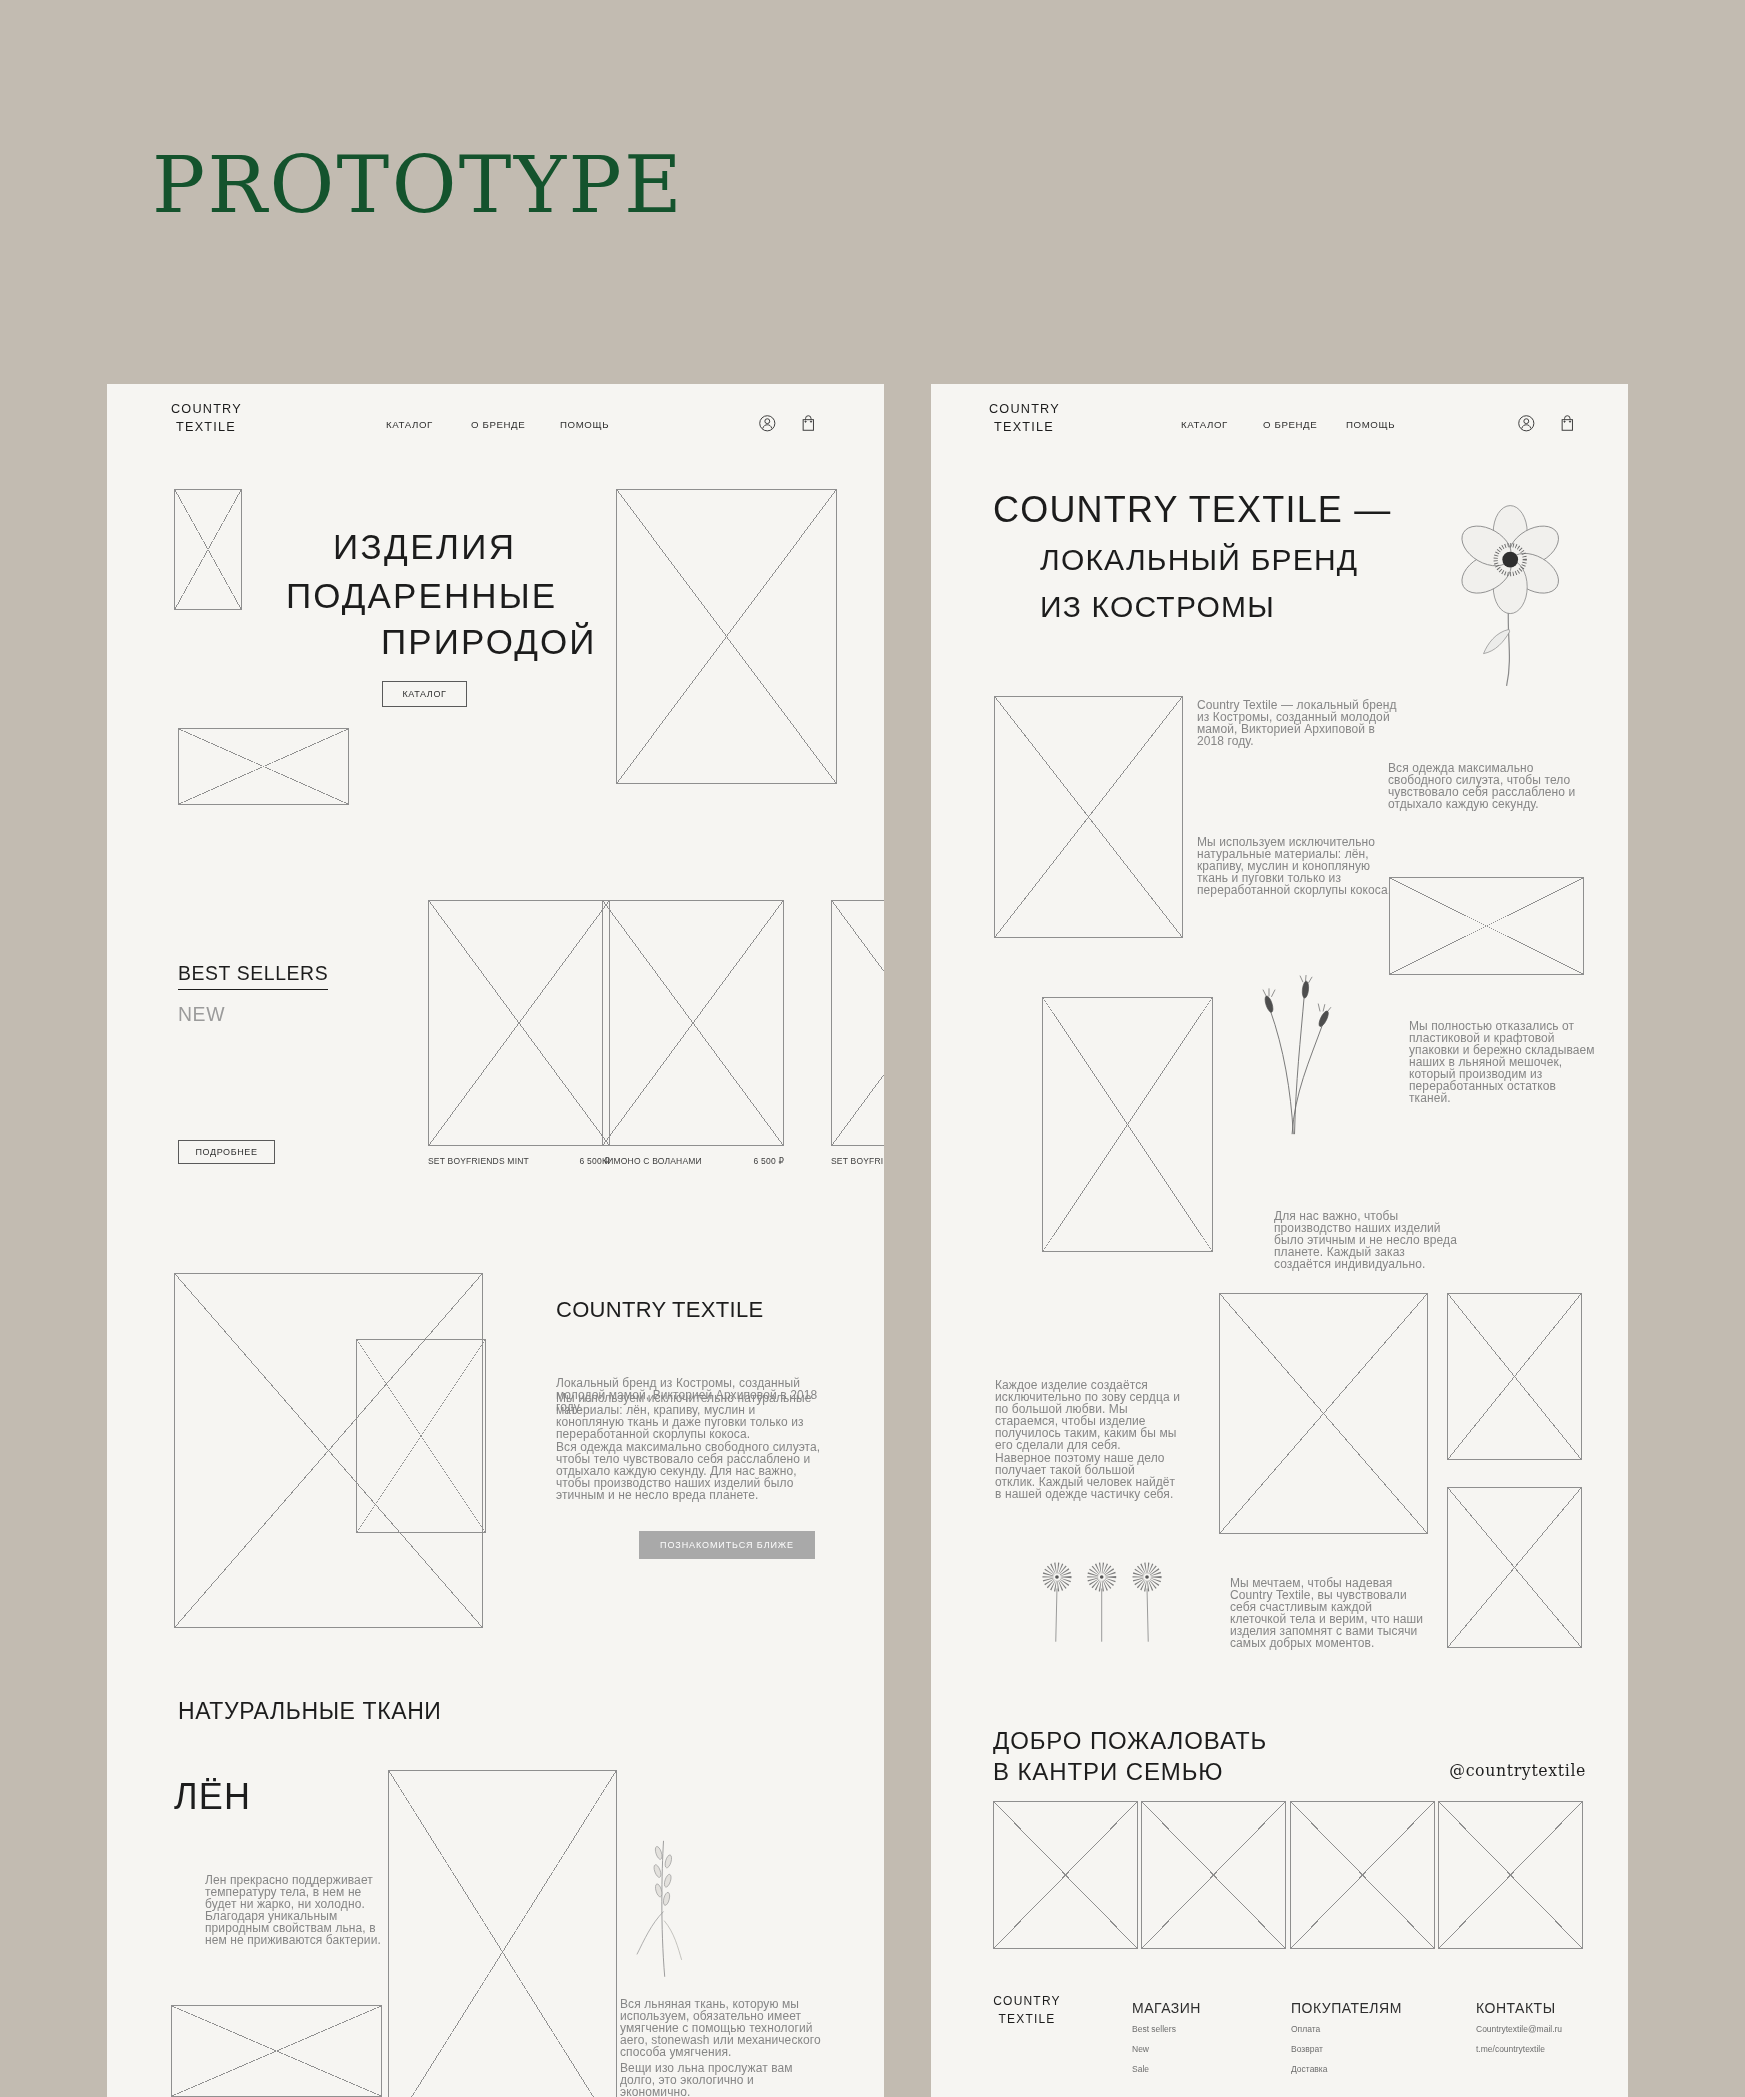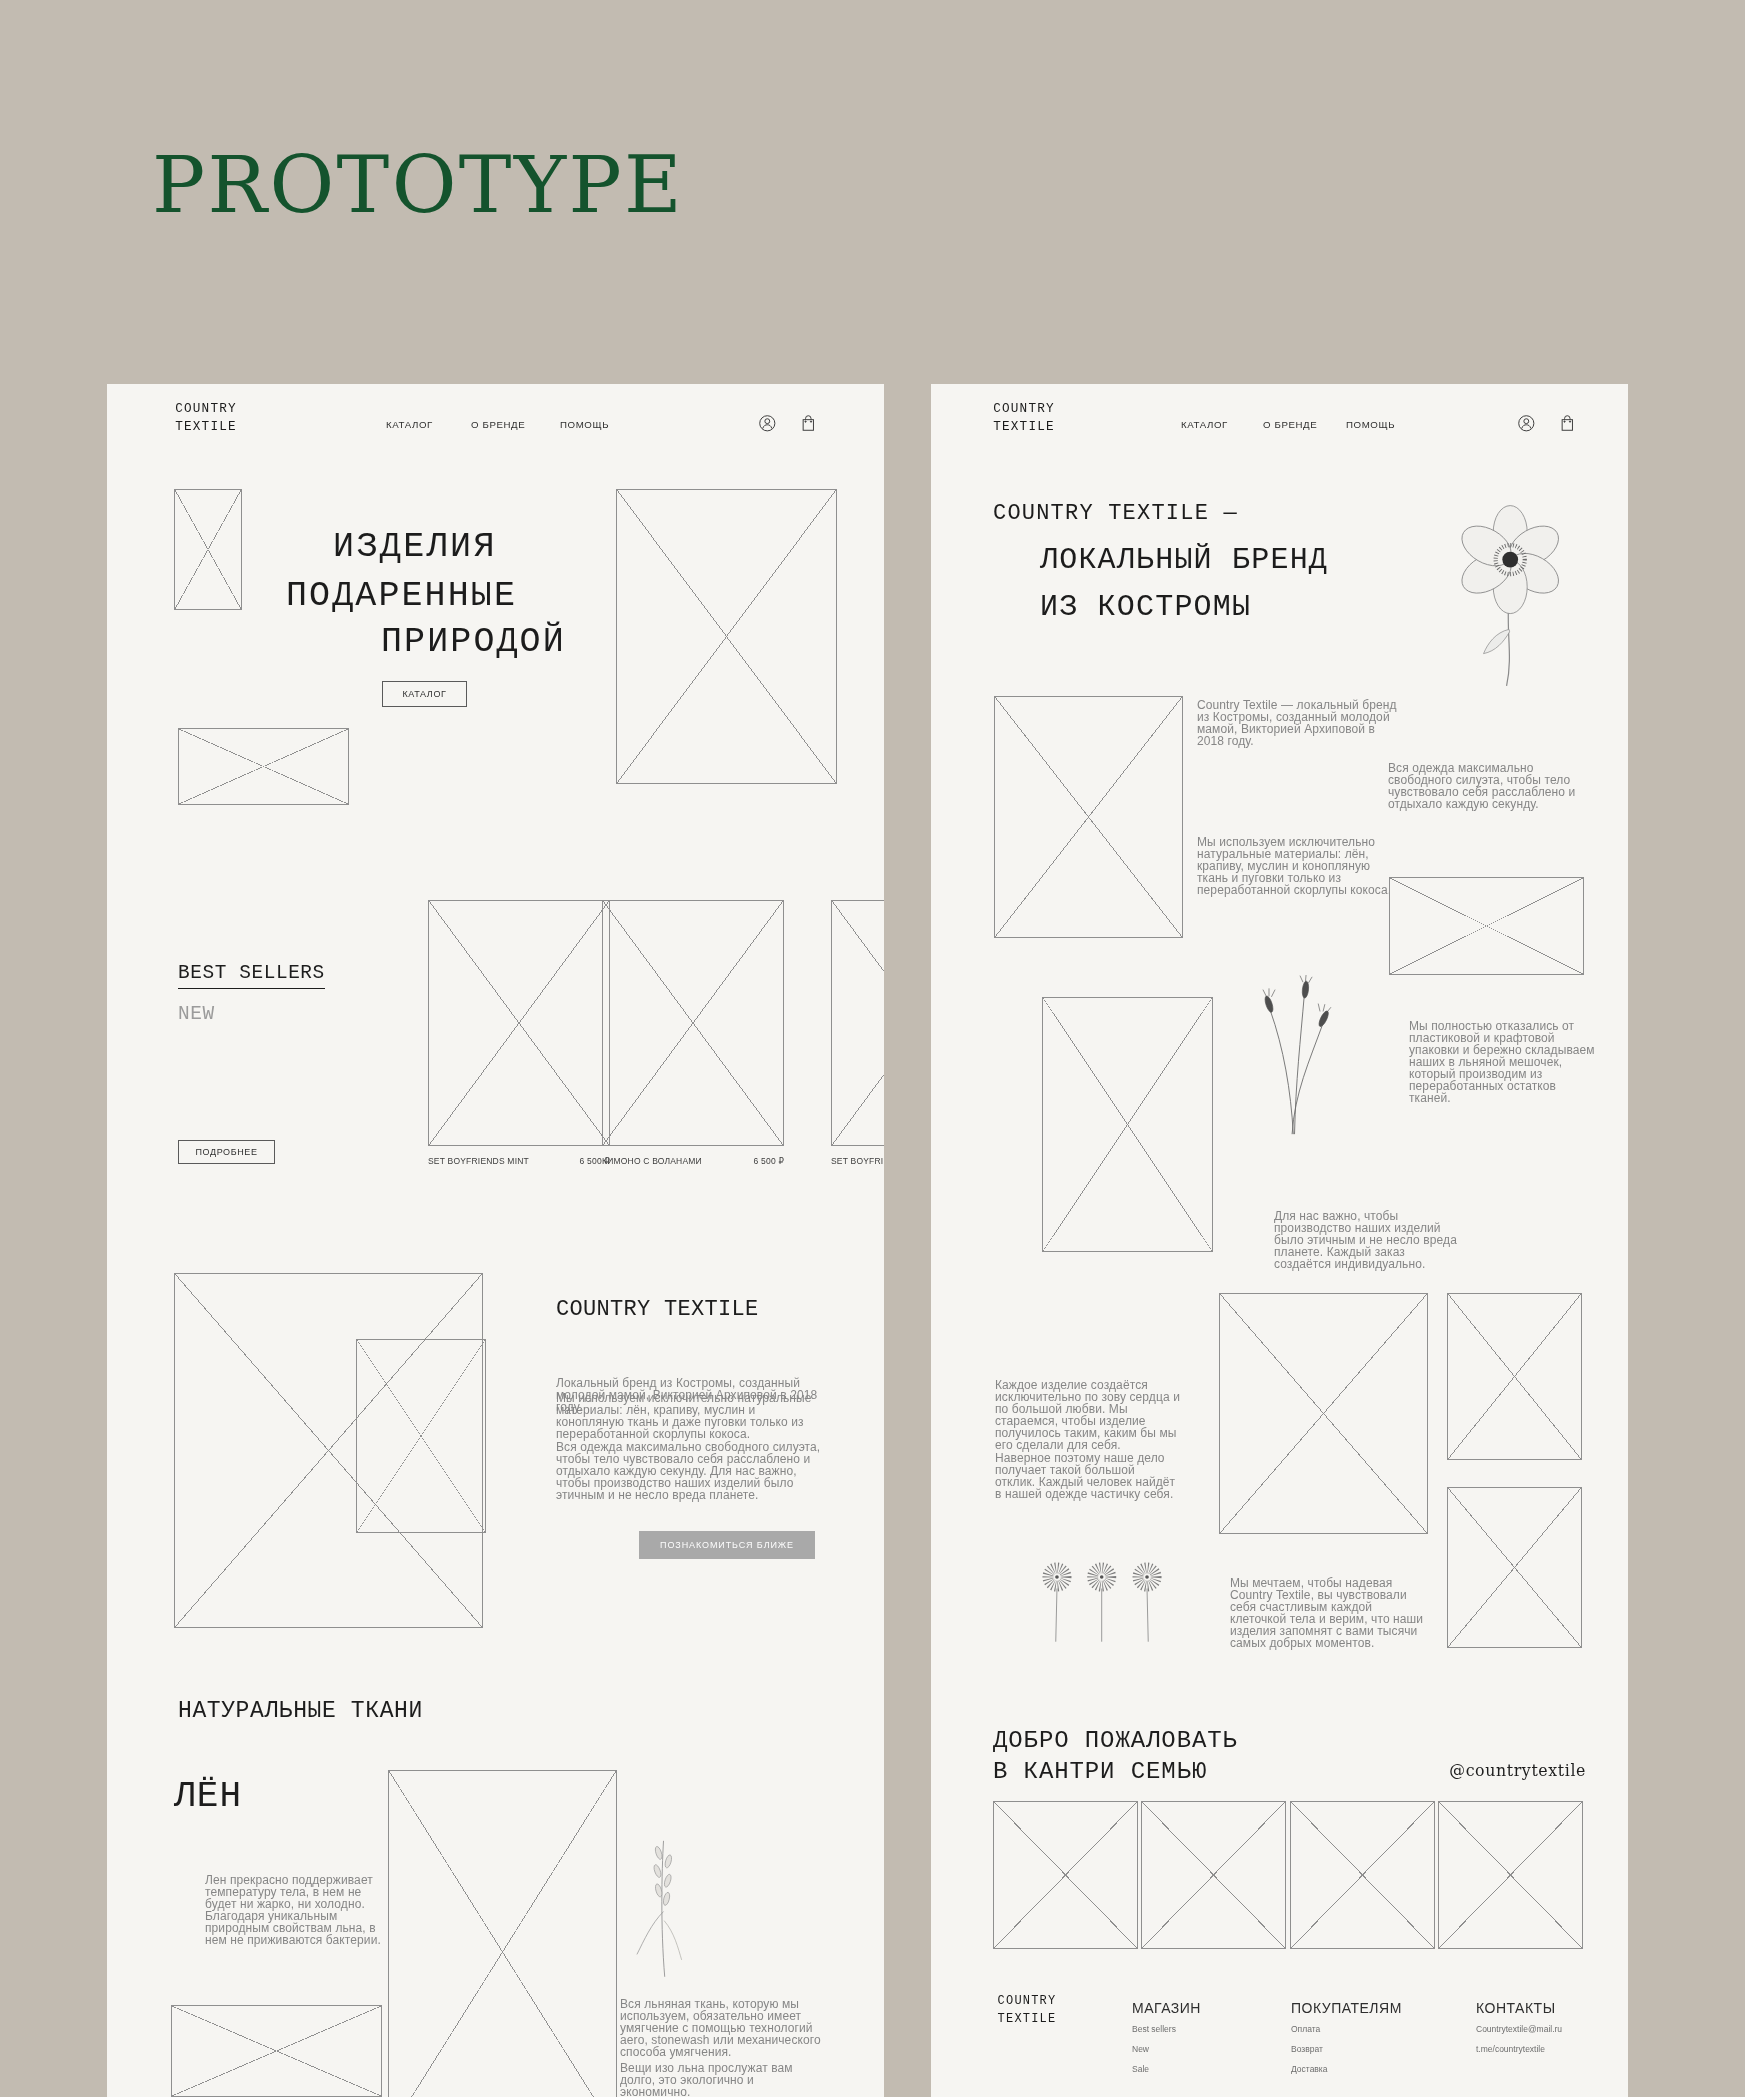--- a/index.html
+++ b/index.html
@@ -1,18 +1,18 @@
 <!DOCTYPE html>
 <html style="font-size:9.7px"><head>
 <meta charset="utf-8">
 <style>
   *{box-sizing:border-box;margin:0;padding:0}
   html,body{width:1746px;height:2097px}
   body{position:relative;background:#c2bbb1;overflow:hidden;font-family:"Liberation Sans","DejaVu Sans",sans-serif}
-  .serif{font-family:Liberation Mono, monospace;font-weight:400}
+  .serif{font-family:Liberation Sans, sans-serif;font-weight:400}
   .main-title{position:absolute;left:152px;top:139px;font-family:"DejaVu Serif","Liberation Serif",serif;
     font-weight:400;font-size:79px;letter-spacing:2.4px;color:#14532d;white-space:nowrap}
   .page{position:absolute;background:#f6f5f2;overflow:hidden}
   
   .ph{position:absolute;border:0.8px solid #8f8f8f;background-image:
       linear-gradient(to top right,transparent calc(50% - 0.4px),#8f8f8f calc(50% - 0.4px),#8f8f8f calc(50% + 0.4px),transparent calc(50% + 0.4px)),
       linear-gradient(to bottom right,transparent calc(50% - 0.4px),#8f8f8f calc(50% - 0.4px),#8f8f8f calc(50% + 0.4px),transparent calc(50% + 0.4px))}
   .logo{position:absolute;text-align:center;font-size:12.7px;line-height:18px;letter-spacing:1.2px;color:#1c1c1c}
   .navitem{position:absolute;font-size:9.7px;letter-spacing:0.6px;color:#2f2f2f;text-decoration:none;white-space:nowrap;cursor:pointer}
   .icon{position:absolute;width:20.6px;height:20.6px;cursor:pointer}
@@ -152,21 +152,21 @@
   </span>
   <span class="icon" style="left:626px;top:29px">
     <svg viewBox="0 0 34 34" fill="none" stroke="#3a3a3a" stroke-width="1.6">
       <rect x="8.5" y="11" width="17" height="17.5"></rect>
       <path d="M12.5 11 v-2 a4.5 4.5 0 0 1 9 0 v2"></path>
       <circle cx="12.5" cy="14.2" r="1" fill="#3a3a3a"></circle>
         <circle cx="21.5" cy="14.2" r="1" fill="#3a3a3a"></circle>
     </svg>
   </span>
 
-  <div class="h-hero serif" style="left:62px;top:117px;font-size:22px;letter-spacing:1.2px">COUNTRY TEXTILE —</div>
+  <div class="h-hero serif" style="left:62px;top:105px;font-size:36px;letter-spacing:1.2px">COUNTRY TEXTILE —</div>
   <div class="h-hero serif" style="left:109px;top:159px;font-size:30px;letter-spacing:1.2px">ЛОКАЛЬНЫЙ БРЕНД</div>
   <div class="h-hero serif" style="left:109px;top:206px;font-size:30px;letter-spacing:1.2px">ИЗ КОСТРОМЫ</div>
 
   <span class="illus" style="left:502px;top:121px;width:152px;height:182px">
     <svg viewBox="0 0 250 300" width="152" height="182" fill="none">
       <path d="M127 140 C117 195 133 245 121 298" stroke="#8a8a8a" stroke-width="2"></path>
       <path d="M125 205 C103 210 90 228 83 245 C103 241 116 226 126 209 Z" fill="#ececea" stroke="#8c8c8c" stroke-width="1.2"></path>
       <g fill="#f1f0ed" stroke="#8c8c8c" stroke-width="1.4">
         <ellipse cx="127" cy="45" rx="28" ry="44"></ellipse>
         <ellipse cx="127" cy="45" rx="28" ry="44" transform="rotate(60 127 90)"></ellipse>

